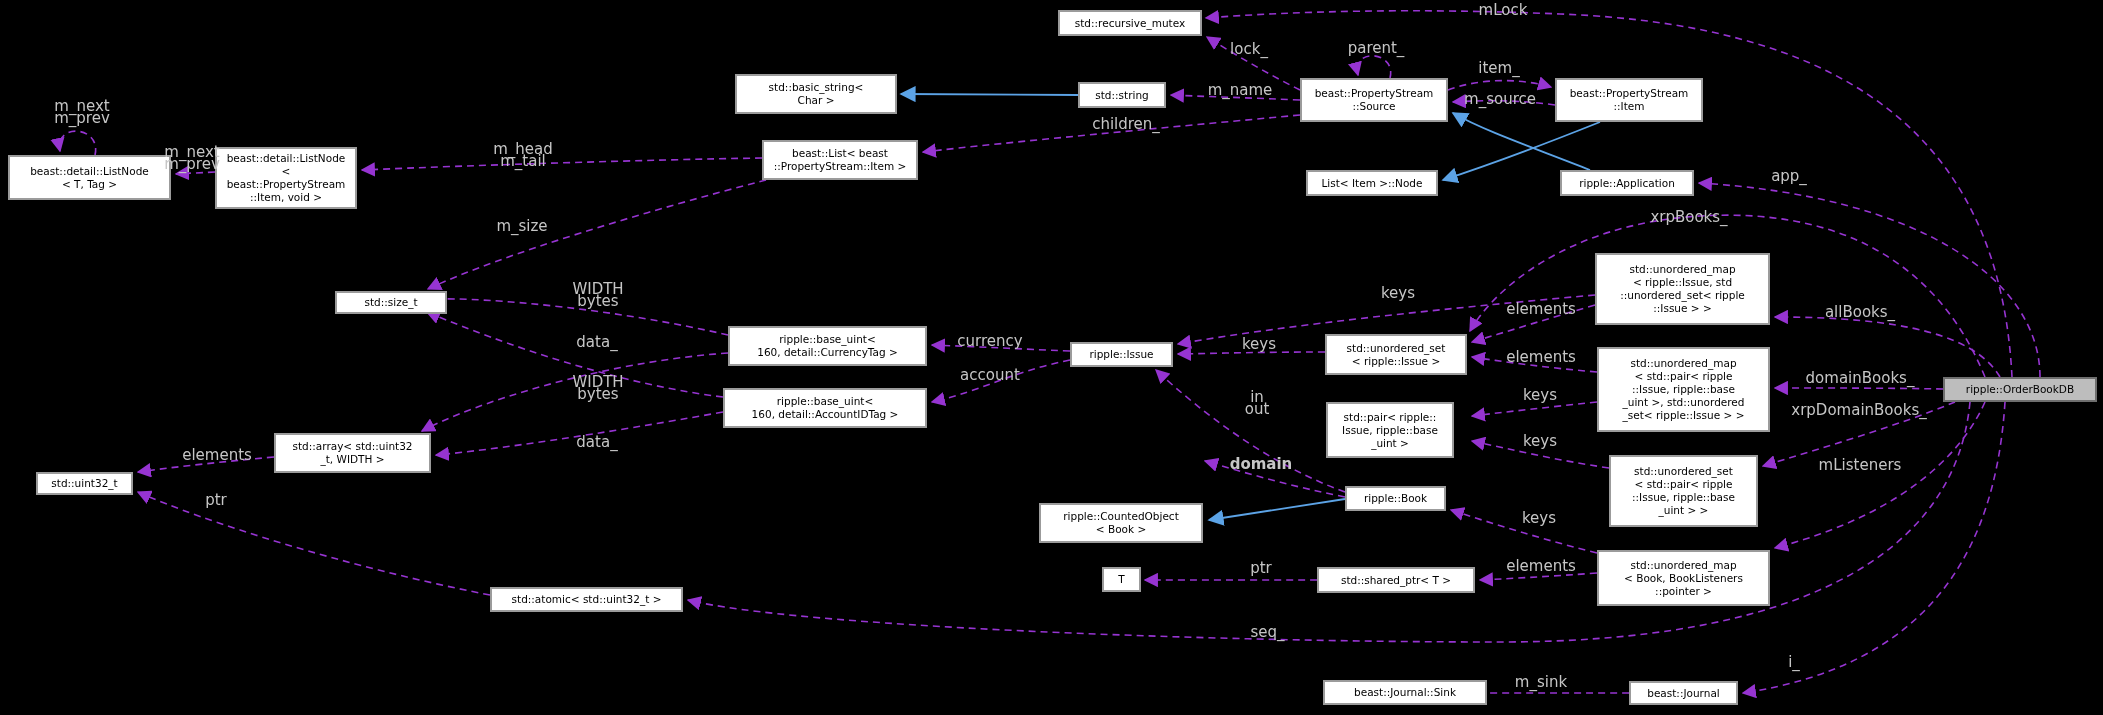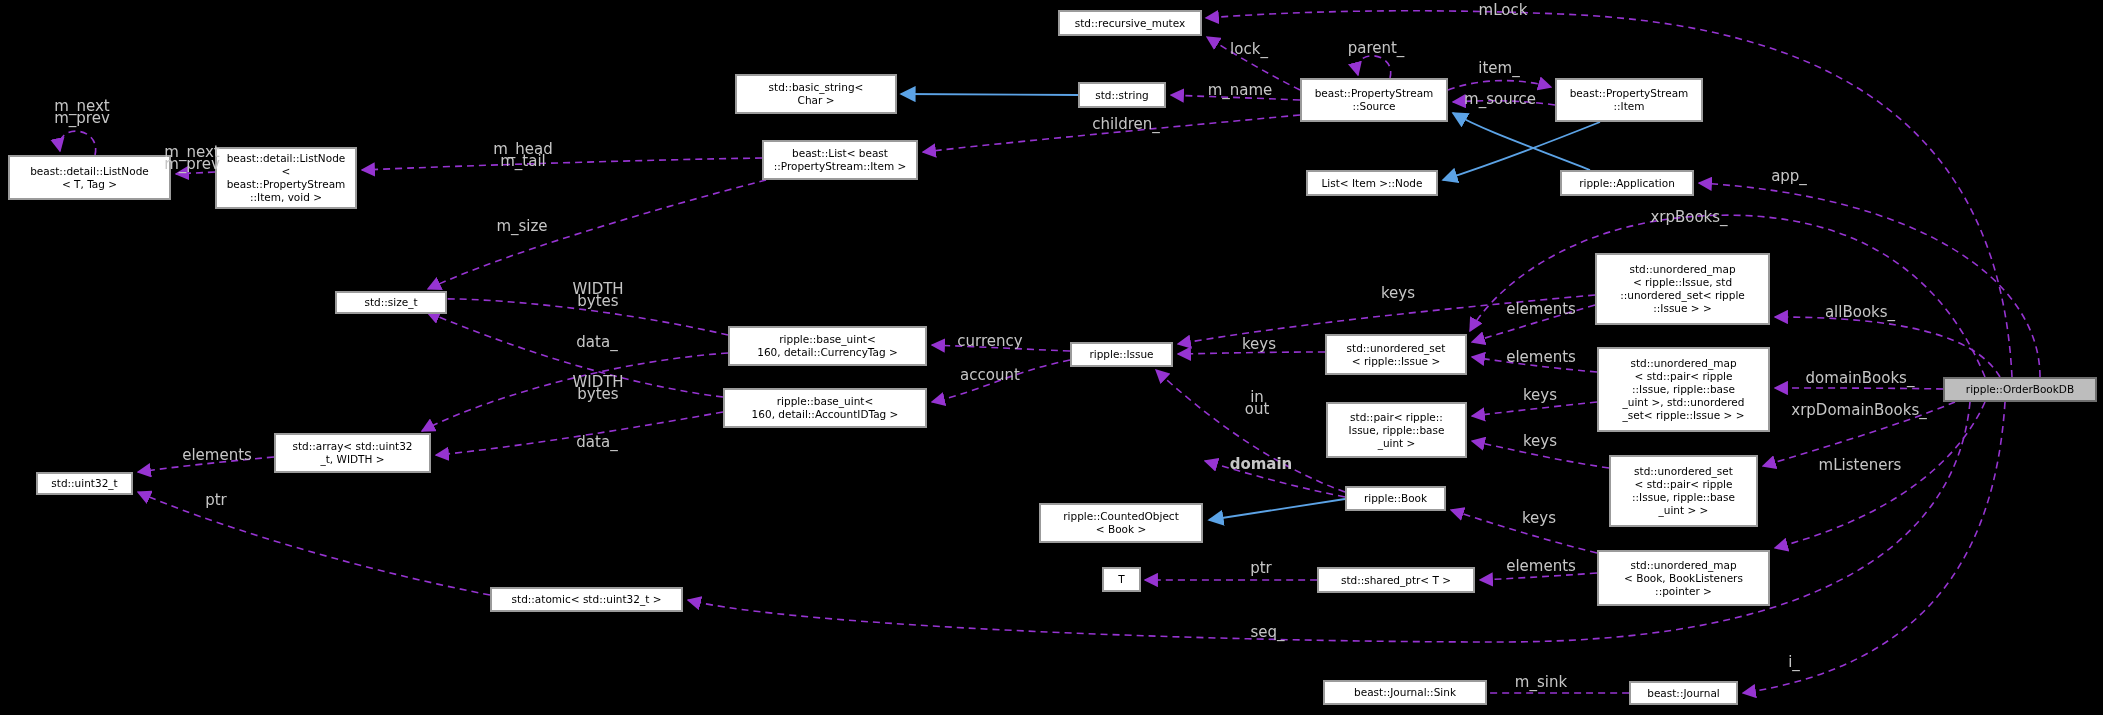--- a/index.html
+++ b/index.html
@@ -107,21 +107,21 @@
 &lt; ripple::Issue, std
 ::unordered_set&lt; ripple
 ::Issue &gt; &gt;</div>
   <div class="node" style="left:1325px;top:334px;width:142px;min-height:41px;">std::unordered_set
 &lt; ripple::Issue &gt;</div>
   <div class="node" style="left:1597px;top:347px;width:173px;min-height:85px;">std::unordered_map
 &lt; std::pair&lt; ripple
 ::Issue, ripple::base
 _uint &gt;, std::unordered
 _set&lt; ripple::Issue &gt; &gt;</div>
-  <div class="node" style="left:1326px;top:402px;width:141px;min-height:56px;">std::pair&lt; ripple::
+  <div class="node" style="left:1326px;top:402px;width:128px;min-height:56px;">std::pair&lt; ripple::
 Issue, ripple::base
 _uint &gt;</div>
   <div class="node" style="left:1609px;top:455px;width:149px;min-height:72px;">std::unordered_set
 &lt; std::pair&lt; ripple
 ::Issue, ripple::base
 _uint &gt; &gt;</div>
   <div class="node" style="left:1597px;top:550px;width:173px;min-height:56px;">std::unordered_map
 &lt; Book, BookListeners
 ::pointer &gt;</div>
   <div class="node" style="left:1039px;top:503px;width:164px;min-height:40px;">ripple::CountedObject

